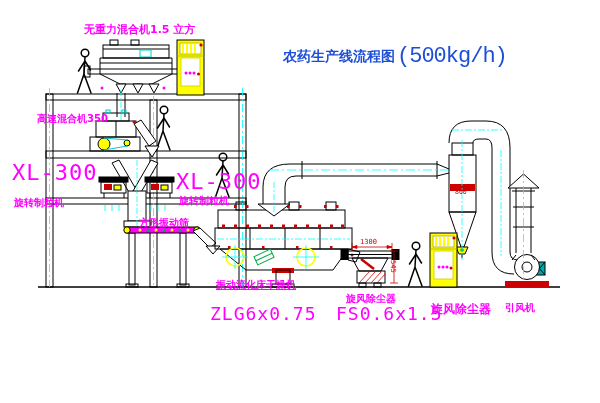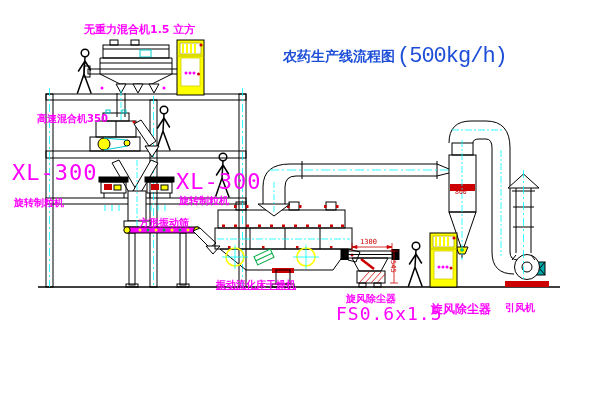--- a/index.html
+++ b/index.html
@@ -339,20 +339,21 @@
 
 <div class="label model" style="left:12px;top:150px;font-size:22px;">XL-300</div>
 <div class="label" style="left:14px;top:186px;font-size:10px;">旋转制粒机</div>
 
 <div class="label model" style="left:176px;top:159px;font-size:22px;">XL-300</div>
 <div class="label" style="left:179px;top:184px;font-size:10px;">旋转制粒机</div>
 
 <div class="label" style="left:139px;top:206px;font-size:10px;">方形振动筛</div>
 
 <div class="label" style="left:216px;top:268px;font-size:10px;text-decoration:underline;">振动流化床干燥机</div>
+<div class="label model" style="left:210px;top:293px;font-size:18px;">ZLG6x0.75</div>
 
 <div class="label" style="left:346px;top:282px;font-size:10px;">旋风除尘器</div>
 <div class="label model" style="left:336px;top:293px;font-size:18px;">FS0.6x1.5</div>
 
 <div class="label" style="left:431px;top:291px;font-size:12px;">旋风除尘器</div>
 <div class="label" style="left:505px;top:291px;font-size:10px;text-align:center;">引风机</div>
 
 <div class="dim" style="left:360px;top:239px;font-size:7px;">1300</div>
 <div class="dim" style="left:396px;top:260px;font-size:7px;transform:rotate(90deg);transform-origin:left top;">545</div>
 <div class="dim" style="left:455px;top:177px;font-size:6.5px;margin-top:12px;">800</div>

